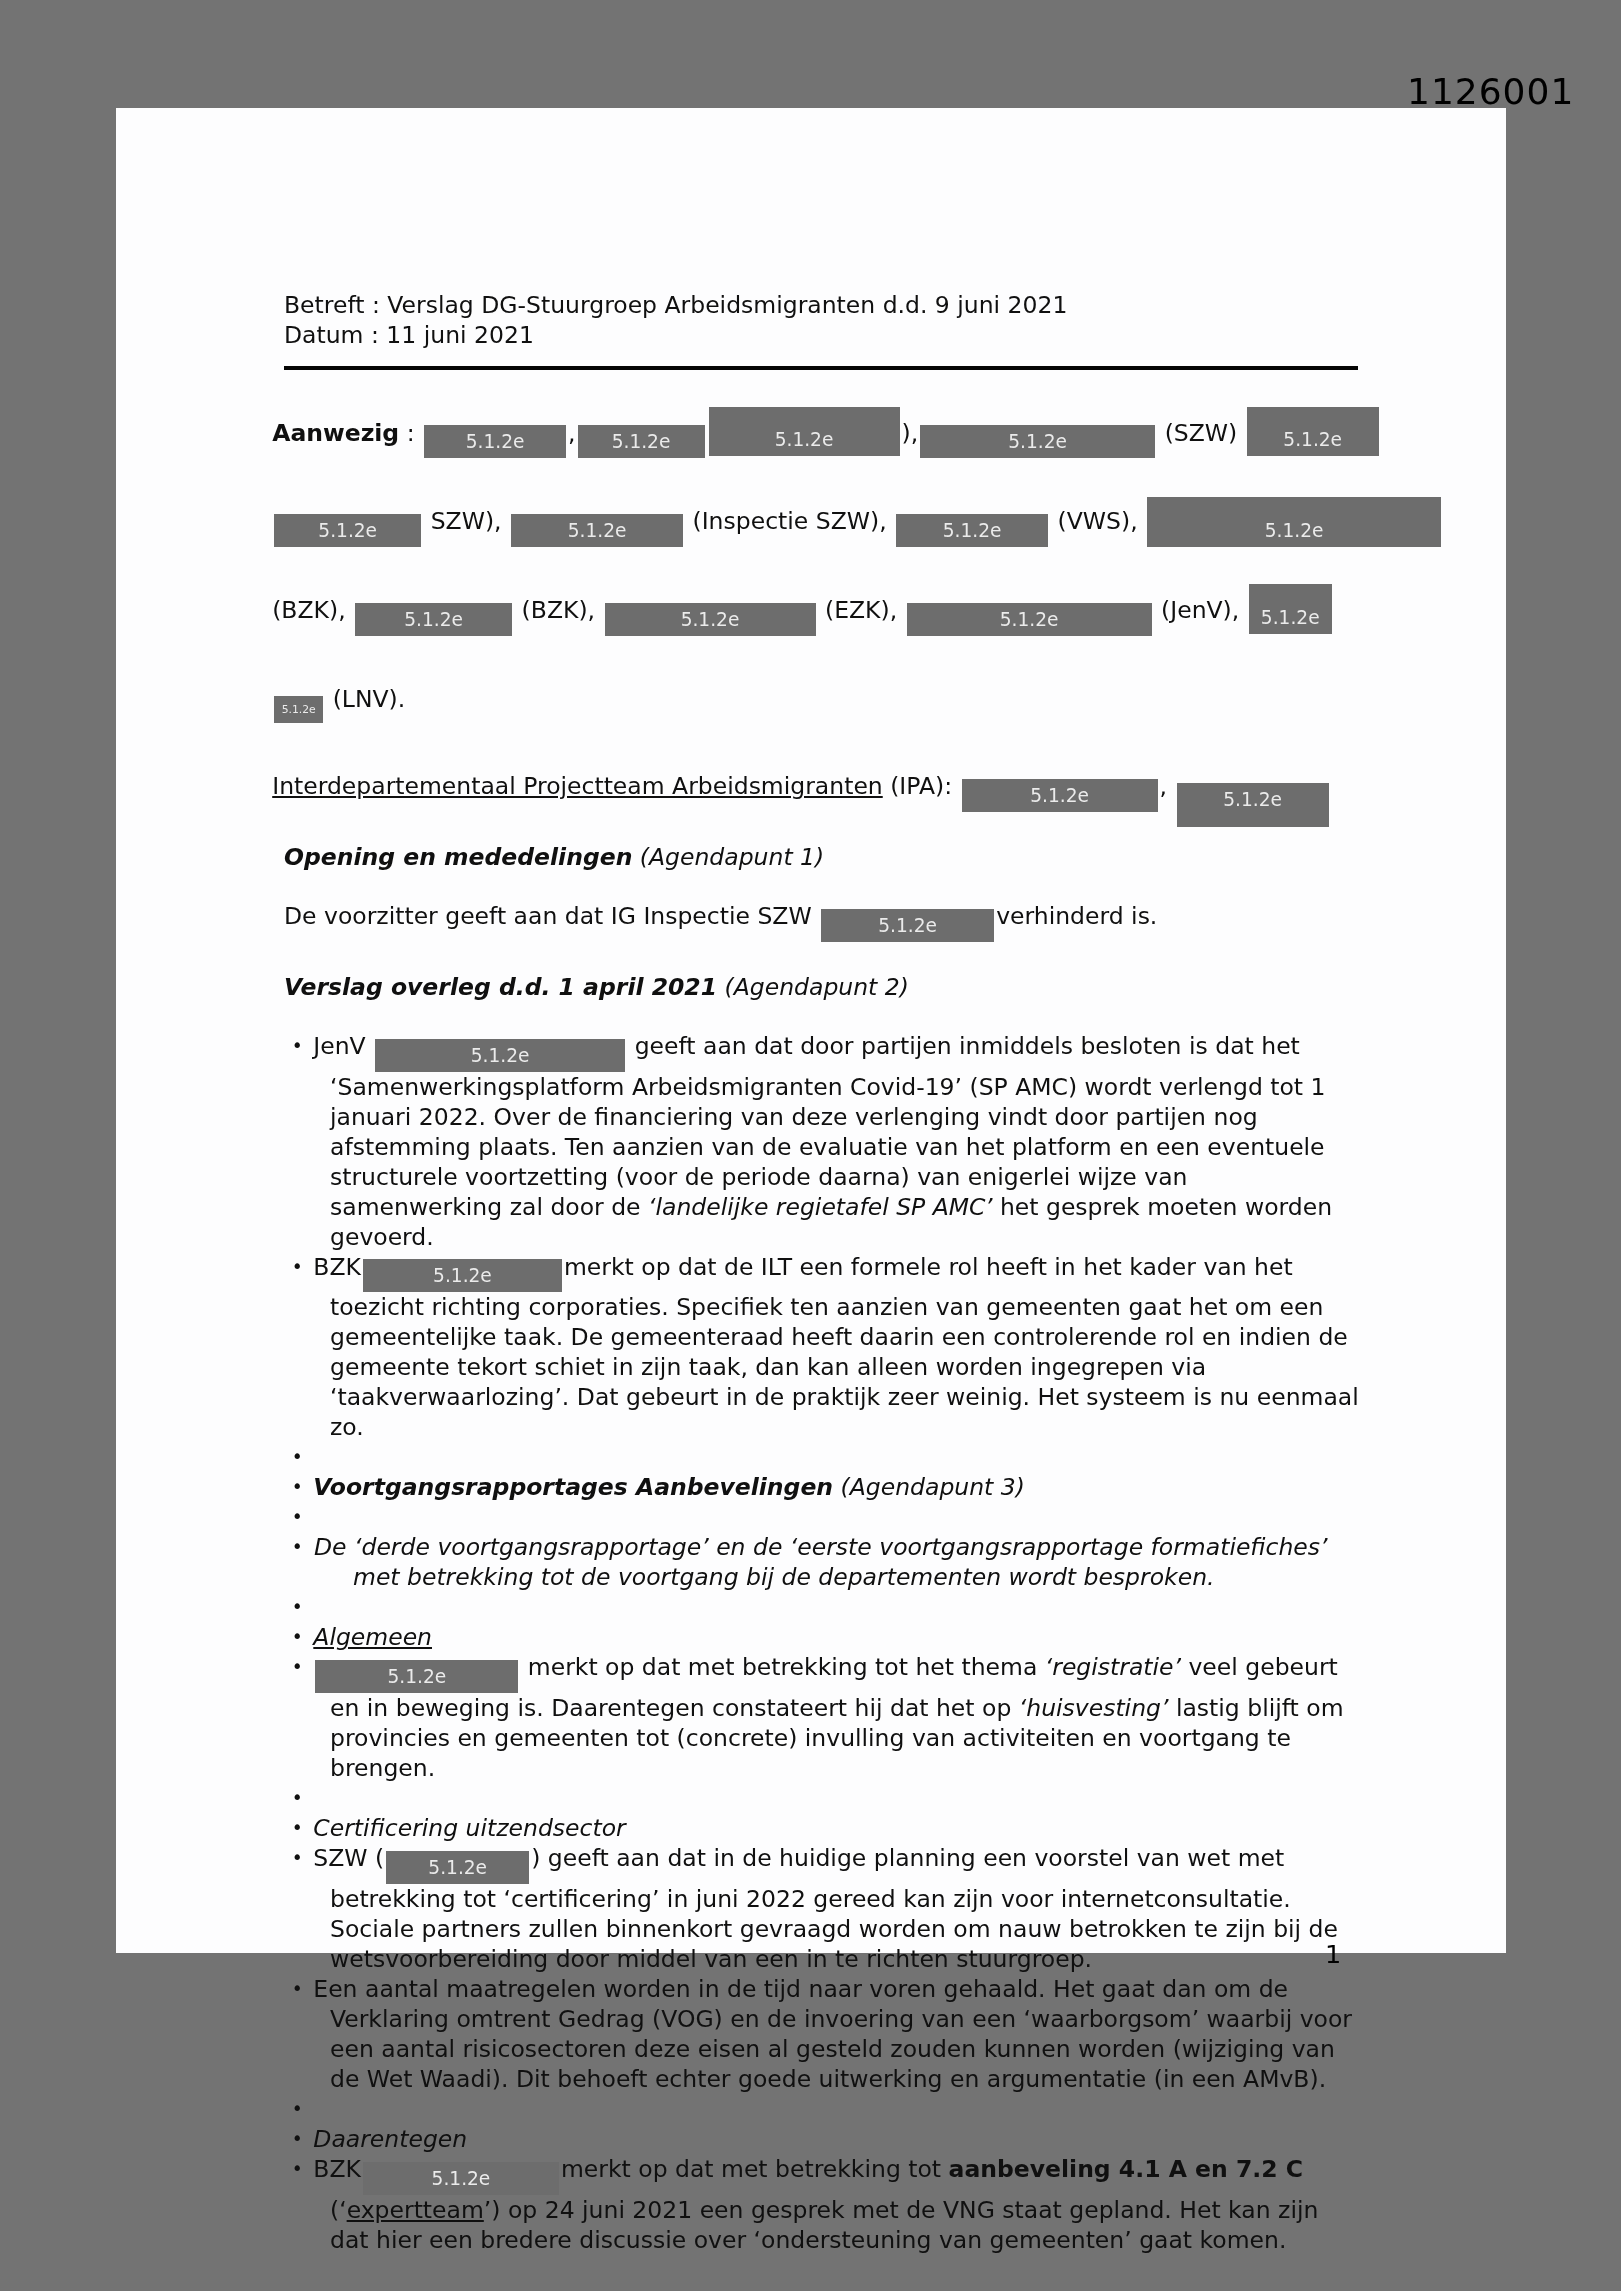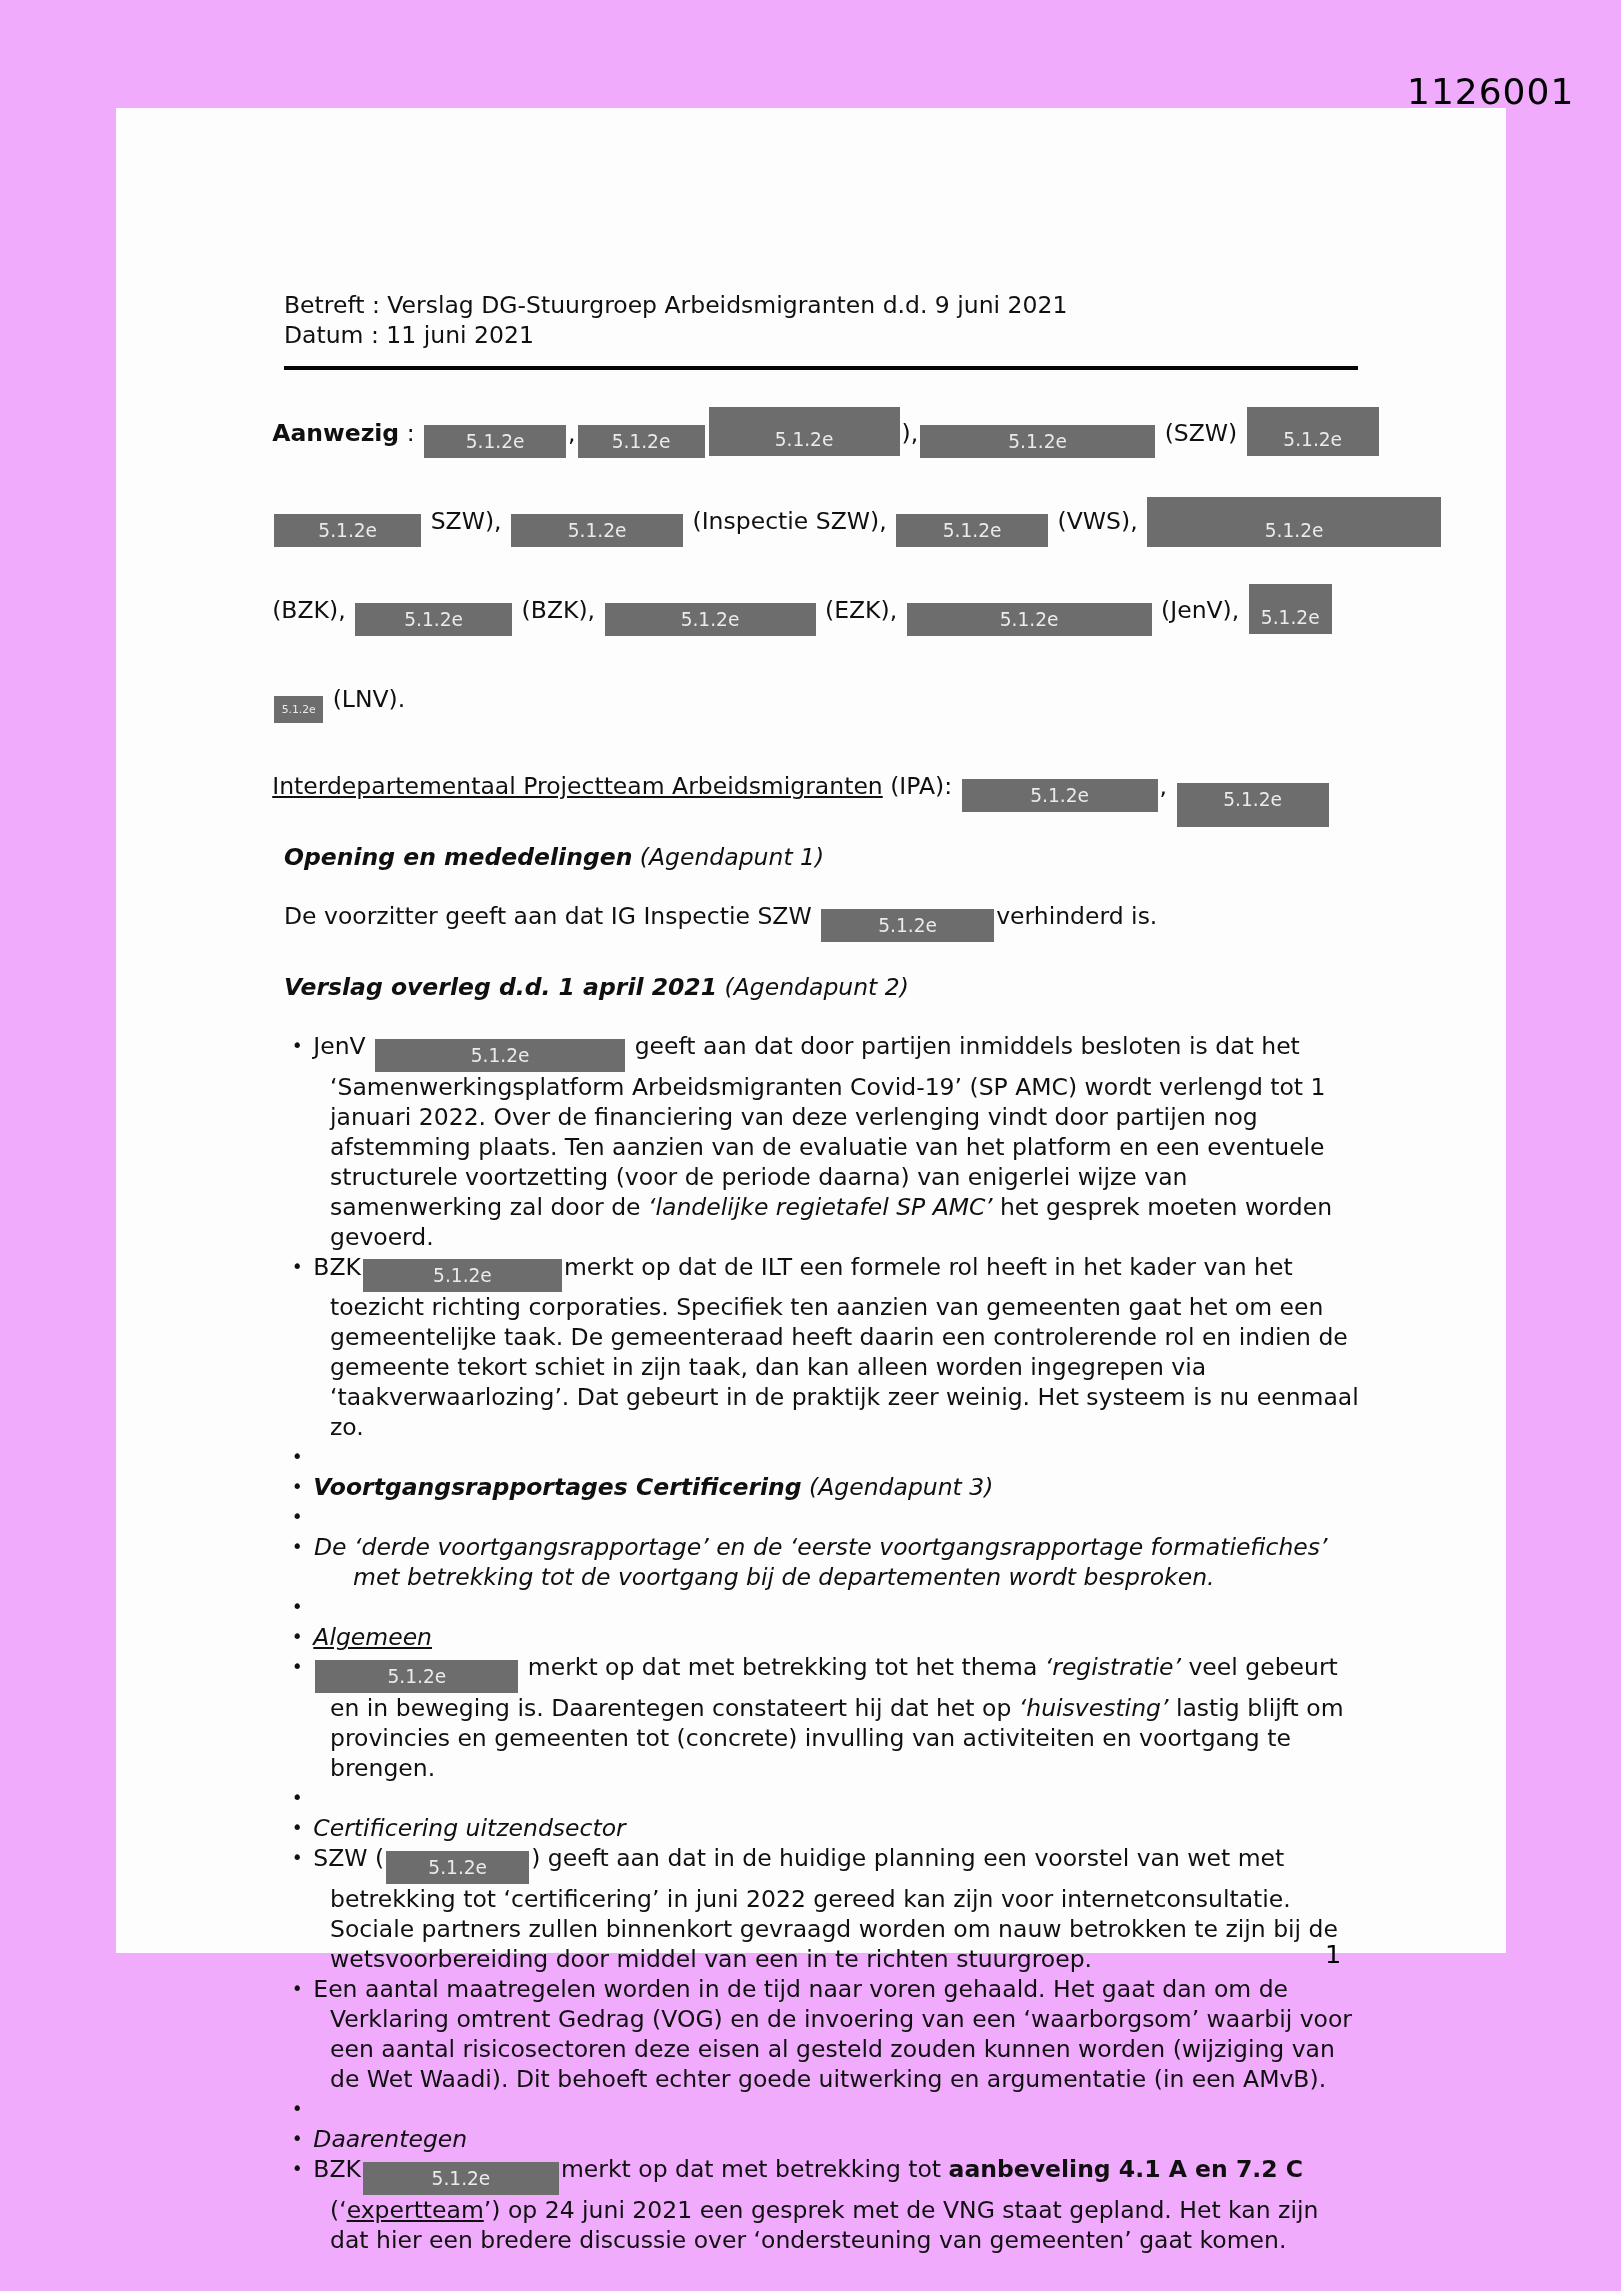--- a/index.html
+++ b/index.html
@@ -1,17 +1,17 @@
 <!DOCTYPE html>
 <html><head>
 <meta charset="utf-8">
 <style>
   html,body{margin:0;padding:0;background:#ffffff;}
   body{font-family:"DejaVu Sans","Liberation Sans",sans-serif;color:#101010;}
-  .page{position:relative;width:1621px;height:2292px;background:#f0abfc;overflow:hidden;}
+  .page{position:relative;width:1621px;height:2292px;background:#737373;overflow:hidden;}
   .scan-tint{position:absolute;left:116px;top:108px;width:1390px;height:1845px;background:#fdfdfe;}
   .docnum{position:absolute;left:1407px;top:71px;font-size:36px;letter-spacing:1px;color:#000;}
   .content{position:absolute;left:284px;top:0;width:1078px;padding-top:290px;font-size:23.5px;line-height:30px;}
   .hdr div{white-space:nowrap;}
   .rule{height:3.9px;background:#050505;margin-top:15.7px;width:1074px;}
   .aanwezig{margin-top:21.6px;margin-left:-11.8px;width:1127px;}
   .aline{white-space:nowrap;line-height:31px;margin-top:48px;}
   .flow{margin-top:0;}
   .heading{margin-top:30px;margin-bottom:29px;}
   .para{margin:0;}
@@ -48,21 +48,21 @@
         <div class="aline"><span class="red small" style="width: 49px;">5.1.2e</span><span> (LNV).</span></div>
         <div class="aline"><span class="u">Interdepartementaal Projectteam Arbeidsmigranten</span><span> (IPA): </span><span class="red" style="width: 196px;">5.1.2e</span><span>, </span><span class="red down" style="width: 152px; top: 3.9px;">5.1.2e</span></div>
       </div>
     <div class="flow" id="flow">
         <div class="heading"><span class="b i">Opening en mededelingen</span><span class="i"> (Agendapunt 1)</span></div>
         <div class="para"><span>De voorzitter geeft aan dat IG Inspectie SZW </span><span class="red" style="width: 173px;">5.1.2e</span><span>verhinderd is.</span></div>
         <div class="heading"><span class="b i">Verslag overleg d.d. 1 april 2021</span><span class="i"> (Agendapunt 2)</span></div>
         <div class="bullet"><span class="dot">•</span><span><span>JenV </span><span class="red" style="width: 250px;">5.1.2e</span><span> geeft aan dat door partijen inmiddels besloten is dat het ‘Samenwerkingsplatform Arbeidsmigranten Covid-19’ (SP AMC) wordt verlengd tot 1 januari 2022. Over de financiering van deze verlenging vindt door partijen nog afstemming plaats. Ten aanzien van de evaluatie van het platform en een eventuele structurele voortzetting (voor de periode daarna) van enigerlei wijze van samenwerking zal door de </span><span class="i">‘landelijke regietafel SP AMC’</span><span> het gesprek moeten worden gevoerd.</span></span></div>
         <div class="bullet"><span class="dot">•</span><span><span>BZK</span><span class="red" style="width: 199px;">5.1.2e</span><span>merkt op dat de ILT een formele rol heeft in het kader van het toezicht richting corporaties. Specifiek ten aanzien van gemeenten gaat het om een gemeentelijke taak. De gemeenteraad heeft daarin een controlerende rol en indien de gemeente tekort schiet in zijn taak, dan kan alleen worden ingegrepen via ‘taakverwaarlozing’. Dat gebeurt in de praktijk zeer weinig. Het systeem is nu eenmaal zo.</span></span></div>
         <div class="bullet" style="min-height: 30px;"><span class="dot">•</span><span></span></div>
-        <div class="bullet"><span class="dot">•</span><span><span class="b i">Voortgangsrapportages Certificering</span><span class="i"> (Agendapunt 3)</span></span></div>
+        <div class="bullet"><span class="dot">•</span><span><span class="b i">Voortgangsrapportages Aanbevelingen</span><span class="i"> (Agendapunt 3)</span></span></div>
         <div class="bullet" style="min-height: 30px;"><span class="dot">•</span><span></span></div>
         <div class="bullet" style="padding-left: 69px; text-indent: -39px;"><span class="dot">•</span><span><span class="i">De ‘derde voortgangsrapportage’ en de ‘eerste voortgangsrapportage formatiefiches’ met betrekking tot de voortgang bij de departementen wordt besproken.</span></span></div>
         <div class="bullet" style="min-height: 30px;"><span class="dot">•</span><span></span></div>
         <div class="bullet"><span class="dot">•</span><span><span class="i u">Algemeen</span></span></div>
         <div class="bullet"><span class="dot">•</span><span><span class="red" style="width: 203px;">5.1.2e</span><span> merkt op dat met betrekking tot het thema </span><span class="i">‘registratie’</span><span> veel gebeurt en in beweging is. Daarentegen constateert hij dat het op </span><span class="i">‘huisvesting’</span><span> lastig blijft om provincies en gemeenten tot (concrete) invulling van activiteiten en voortgang te brengen.</span></span></div>
         <div class="bullet" style="min-height: 30px;"><span class="dot">•</span><span></span></div>
         <div class="bullet"><span class="dot">•</span><span><span class="i">Certificering uitzendsector</span></span></div>
         <div class="bullet"><span class="dot">•</span><span><span>SZW (</span><span class="red" style="width: 143px;">5.1.2e</span><span>) geeft aan dat in de huidige planning een voorstel van wet met betrekking tot ‘certificering’ in juni 2022 gereed kan zijn voor internetconsultatie. Sociale partners zullen binnenkort gevraagd worden om nauw betrokken te zijn bij de wetsvoorbereiding door middel van een in te richten stuurgroep.</span></span></div>
         <div class="bullet"><span class="dot">•</span><span><span>Een aantal maatregelen worden in de tijd naar voren gehaald. Het gaat dan om de Verklaring omtrent Gedrag (VOG) en de invoering van een ‘waarborgsom’ waarbij voor een aantal risicosectoren deze eisen al gesteld zouden kunnen worden (wijziging van de Wet Waadi). Dit behoeft echter goede uitwerking en argumentatie (in een AMvB).</span></span></div>
         <div class="bullet" style="min-height: 30px;"><span class="dot">•</span><span></span></div>

